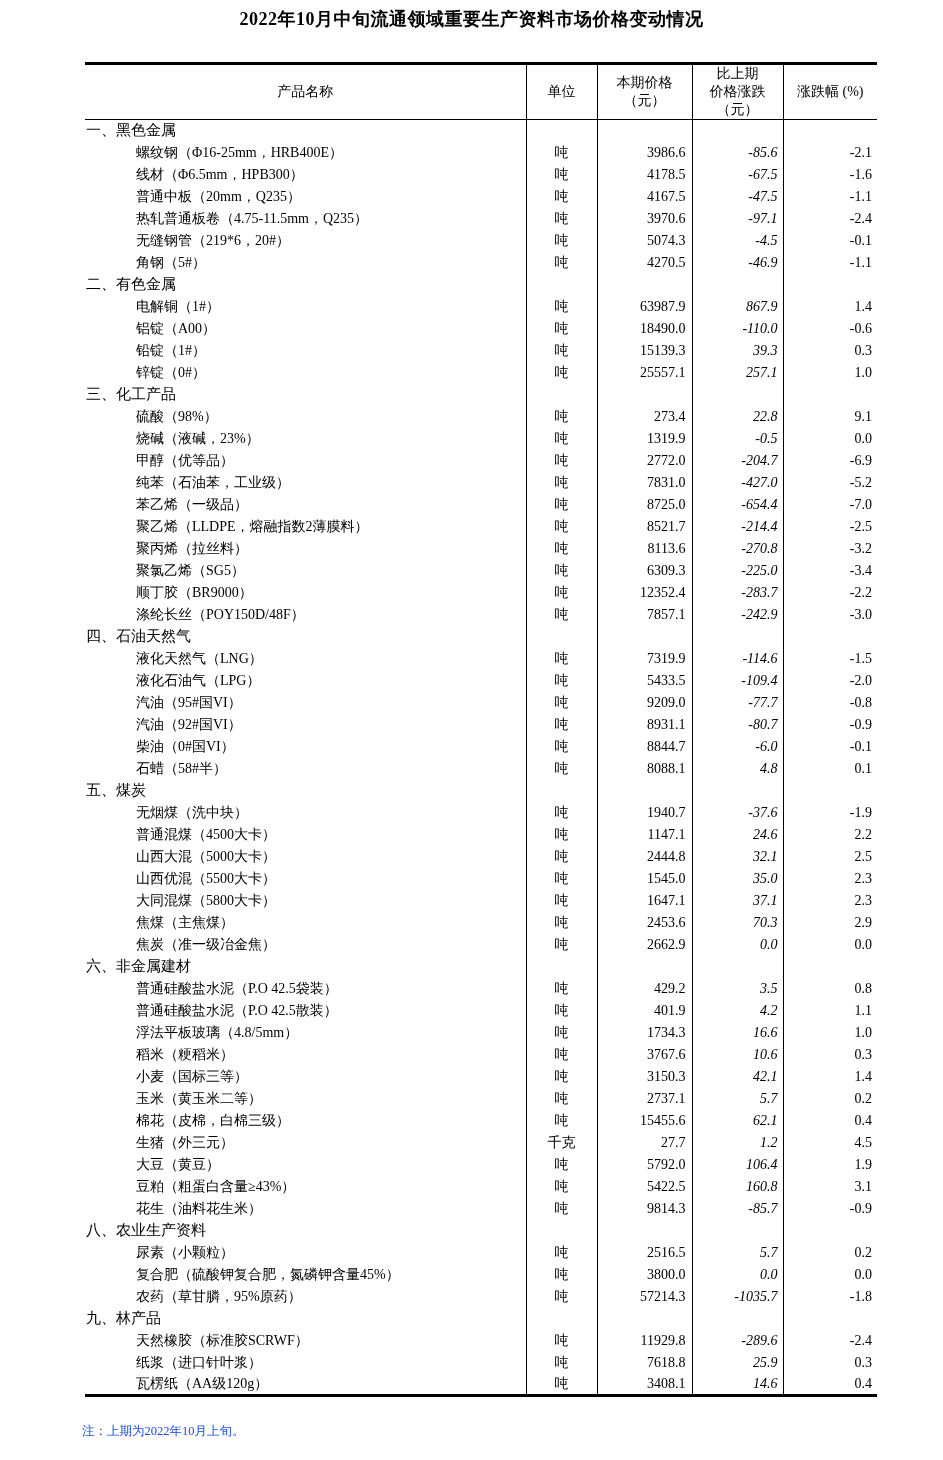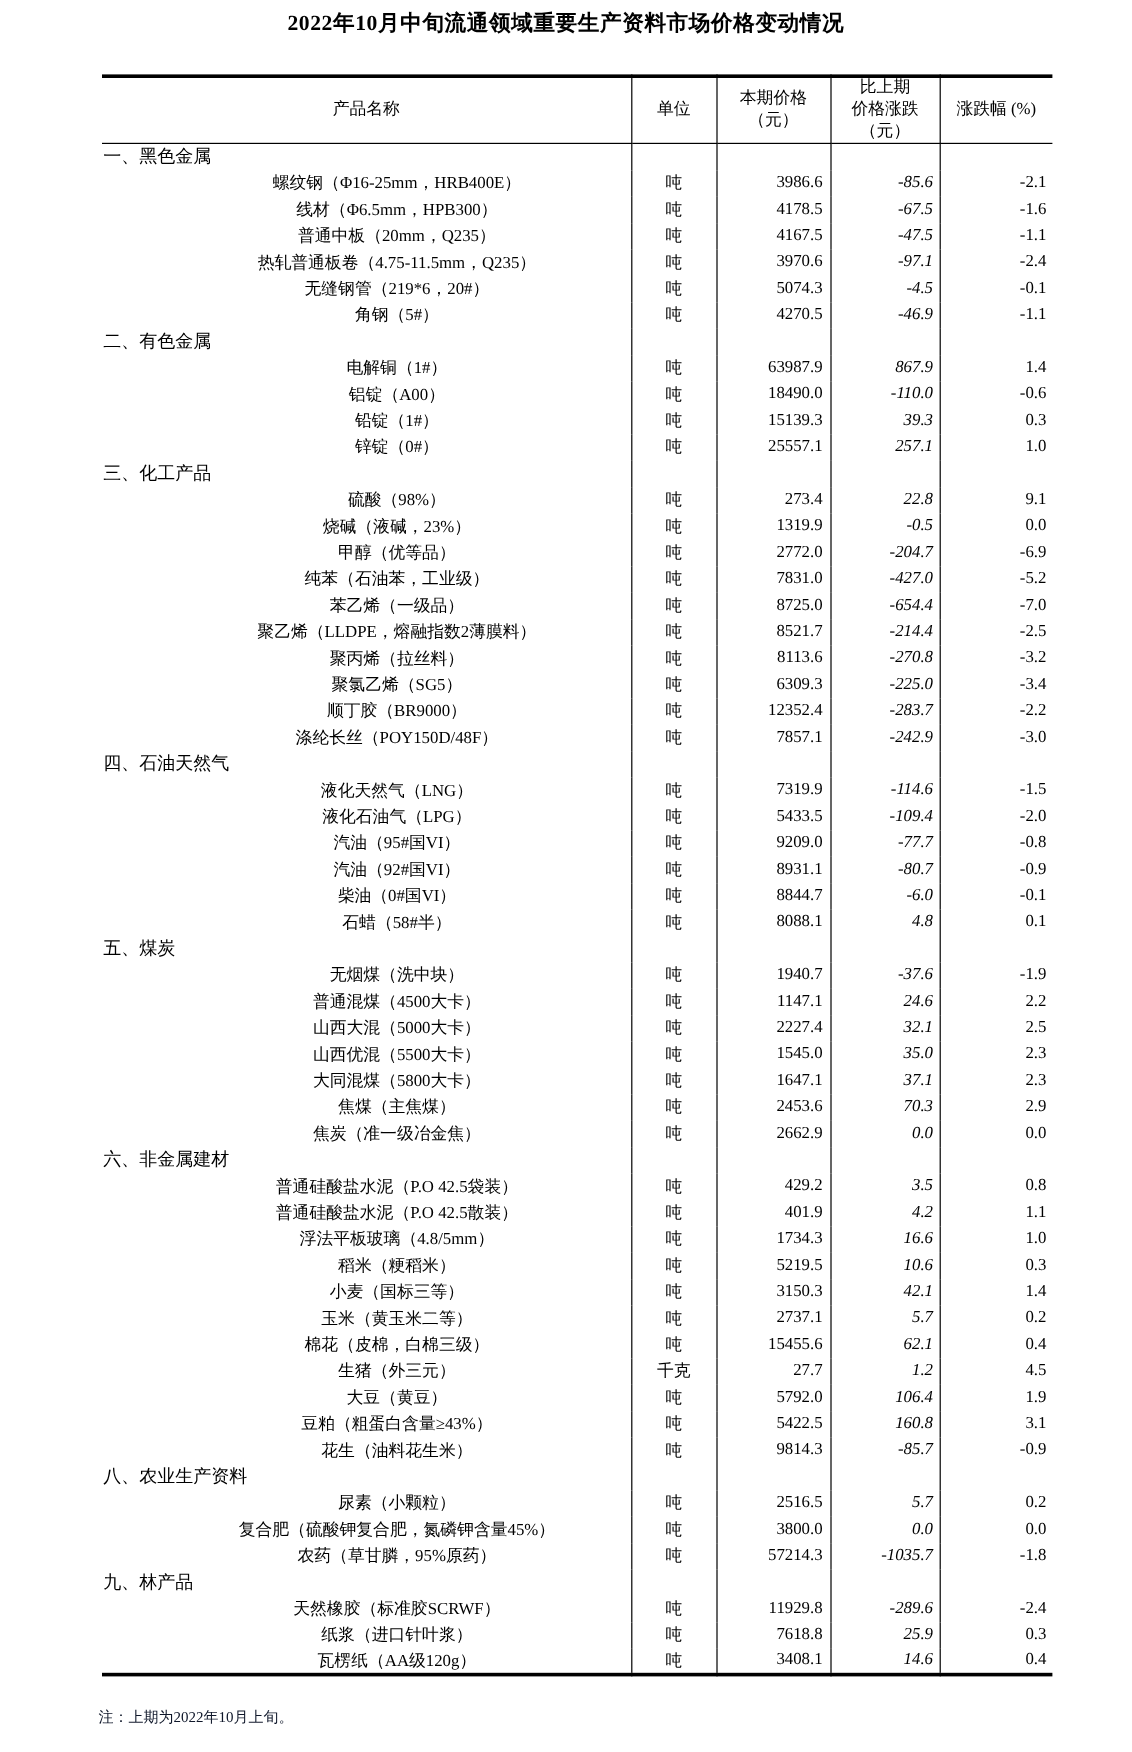--- a/index.html
+++ b/index.html
@@ -67,27 +67,27 @@
   .c1 { text-align: center; }
   .c2 { text-align: right; padding-right: 6px; }
   .c3 { text-align: right; padding-right: 5px; font-style: italic; }
   .c4 { text-align: right; padding-right: 5px; }
   .b0, .b1, .b2, .b3 { border-right: 1px solid #000; }
   td.section-name {
     font-weight: normal;
     font-size: 15px;
     padding-left: 1px;
   }
-  td.item-name { padding-left: 51px; text-align: center; }
+  td.item-name { padding-left: 51px; }
   .footnote {
     position: absolute;
     left: 82px;
     top: 1423px;
     font-size: 12.5px;
-    color: #0f172a;
+    color: #1d4ed8;
   }
 </style>
 </head>
 <body>
 
 <div class="page">
 
   <div class="doc-title">2022年10月中旬流通领域重要生产资料市场价格变动情况</div>
 
   <table class="price-table">
@@ -342,21 +342,21 @@
         <tr>
           <td class="c0 b0 item-name">普通混煤（4500大卡）</td>
           <td class="c1 b1">吨</td>
           <td class="c2 b2">1147.1</td>
           <td class="c3 b3">24.6</td>
           <td class="c4">2.2</td>
         </tr>
         <tr>
           <td class="c0 b0 item-name">山西大混（5000大卡）</td>
           <td class="c1 b1">吨</td>
-          <td class="c2 b2">2227.4</td>
+          <td class="c2 b2">2444.8</td>
           <td class="c3 b3">32.1</td>
           <td class="c4">2.5</td>
         </tr>
         <tr>
           <td class="c0 b0 item-name">山西优混（5500大卡）</td>
           <td class="c1 b1">吨</td>
           <td class="c2 b2">1545.0</td>
           <td class="c3 b3">35.0</td>
           <td class="c4">2.3</td>
         </tr>
@@ -405,21 +405,21 @@
         <tr>
           <td class="c0 b0 item-name">浮法平板玻璃（4.8/5mm）</td>
           <td class="c1 b1">吨</td>
           <td class="c2 b2">1734.3</td>
           <td class="c3 b3">16.6</td>
           <td class="c4">1.0</td>
         </tr>
         <tr>
           <td class="c0 b0 item-name">稻米（粳稻米）</td>
           <td class="c1 b1">吨</td>
-          <td class="c2 b2">5219.5</td>
+          <td class="c2 b2">3767.6</td>
           <td class="c3 b3">10.6</td>
           <td class="c4">0.3</td>
         </tr>
         <tr>
           <td class="c0 b0 item-name">小麦（国标三等）</td>
           <td class="c1 b1">吨</td>
           <td class="c2 b2">3150.3</td>
           <td class="c3 b3">42.1</td>
           <td class="c4">1.4</td>
         </tr>

